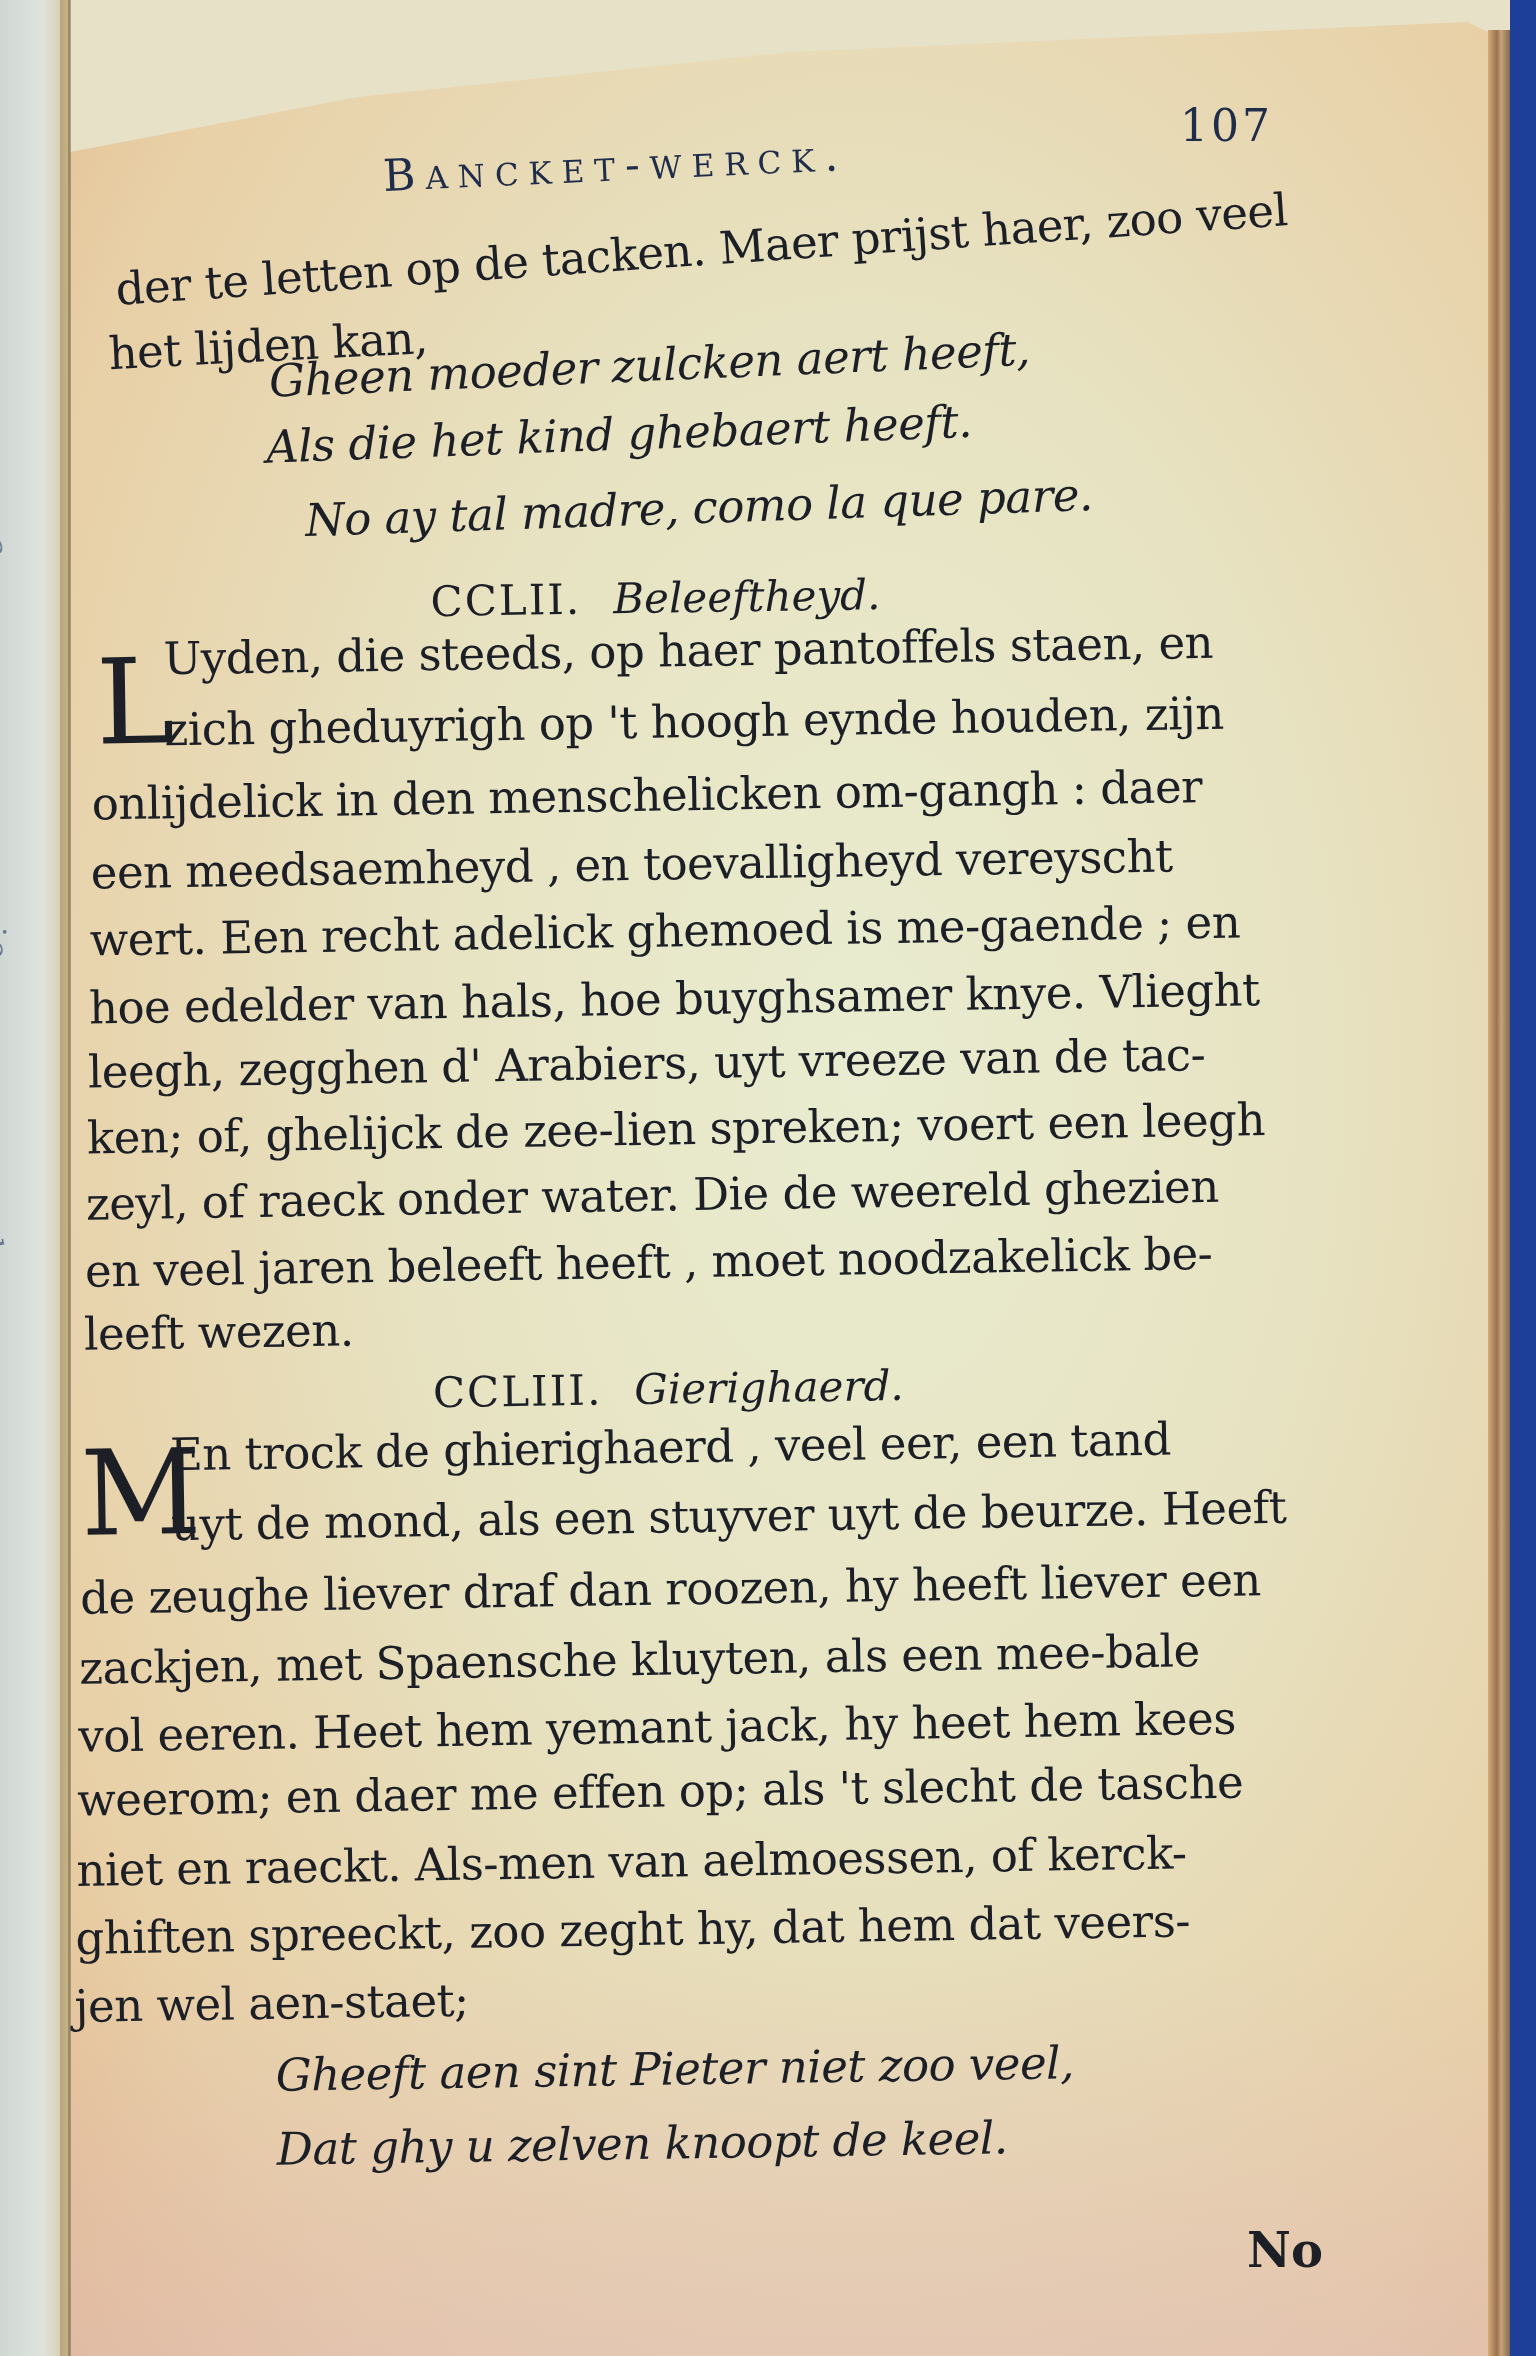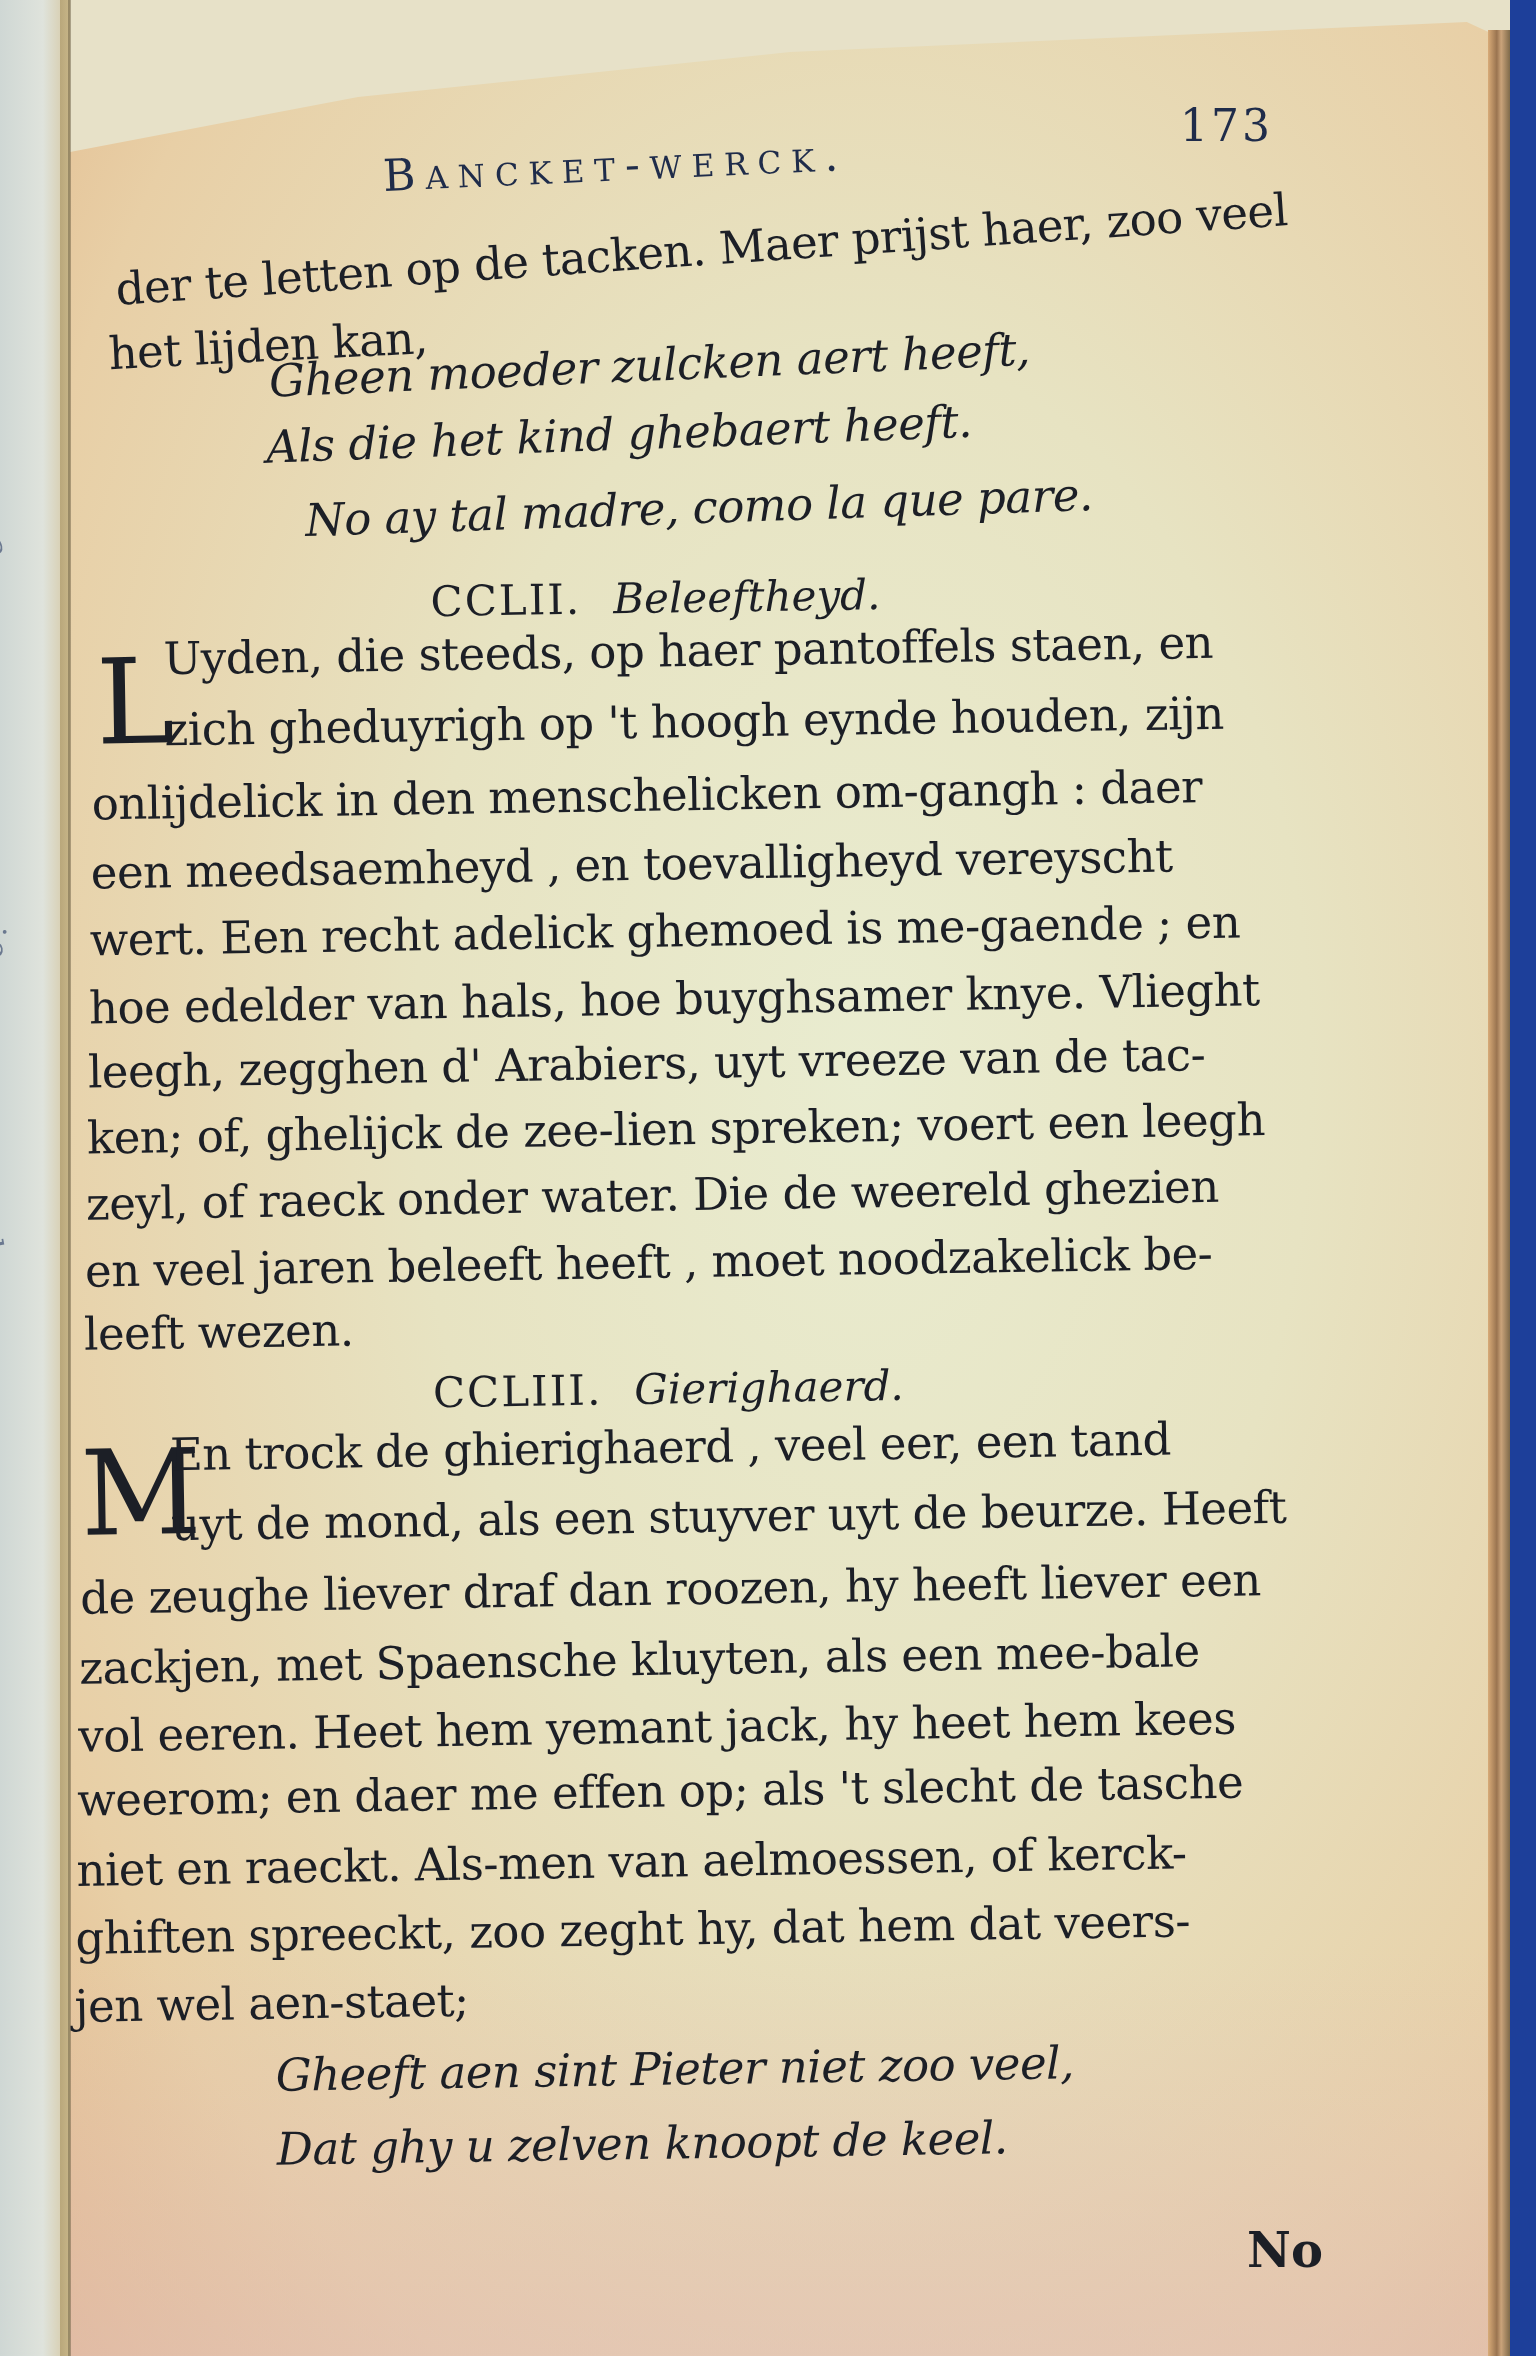--- a/index.html
+++ b/index.html
@@ -88,21 +88,21 @@
   <span class="frag" style="top:1500px">...dh...</span>
 </div>
 <div class="gutter"></div>
 <div class="back-page"></div>
 <div class="page"></div>
 <div class="page-bottom-tint"></div>
 <div class="gutter-line"></div>
 <div class="page-edge"></div>
 
 <div class="running-head">Bancket-werck.</div>
-<div class="page-number">173</div>
+<div class="page-number">107</div>
 
 <div class="text-block">
 
   <div class="line" style="left:130px; top:254px; transform:rotate(-3deg); transform-origin:left center;">der te letten op de tacken. Maer prijst haer, zoo veel</div>
   <div class="line" style="left:122px; top:318px; transform:rotate(-2deg); transform-origin:left center;">het lijden kan,</div>
   <div class="line italic" style="left:282px; top:348px; transform:rotate(-1.5deg); transform-origin:left center;">Gheen moeder zulcken aert heeft,</div>
   <div class="line italic" style="left:278px; top:414px; transform:rotate(-1.2deg); transform-origin:left center;">Als die het kind ghebaert heeft.</div>
   <div class="line italic" style="left:316px; top:488px; transform:rotate(-1deg); transform-origin:left center;">No ay tal madre, como la que pare.</div>
 
   <div class="section-head" style="left:440px; top:573px;">

